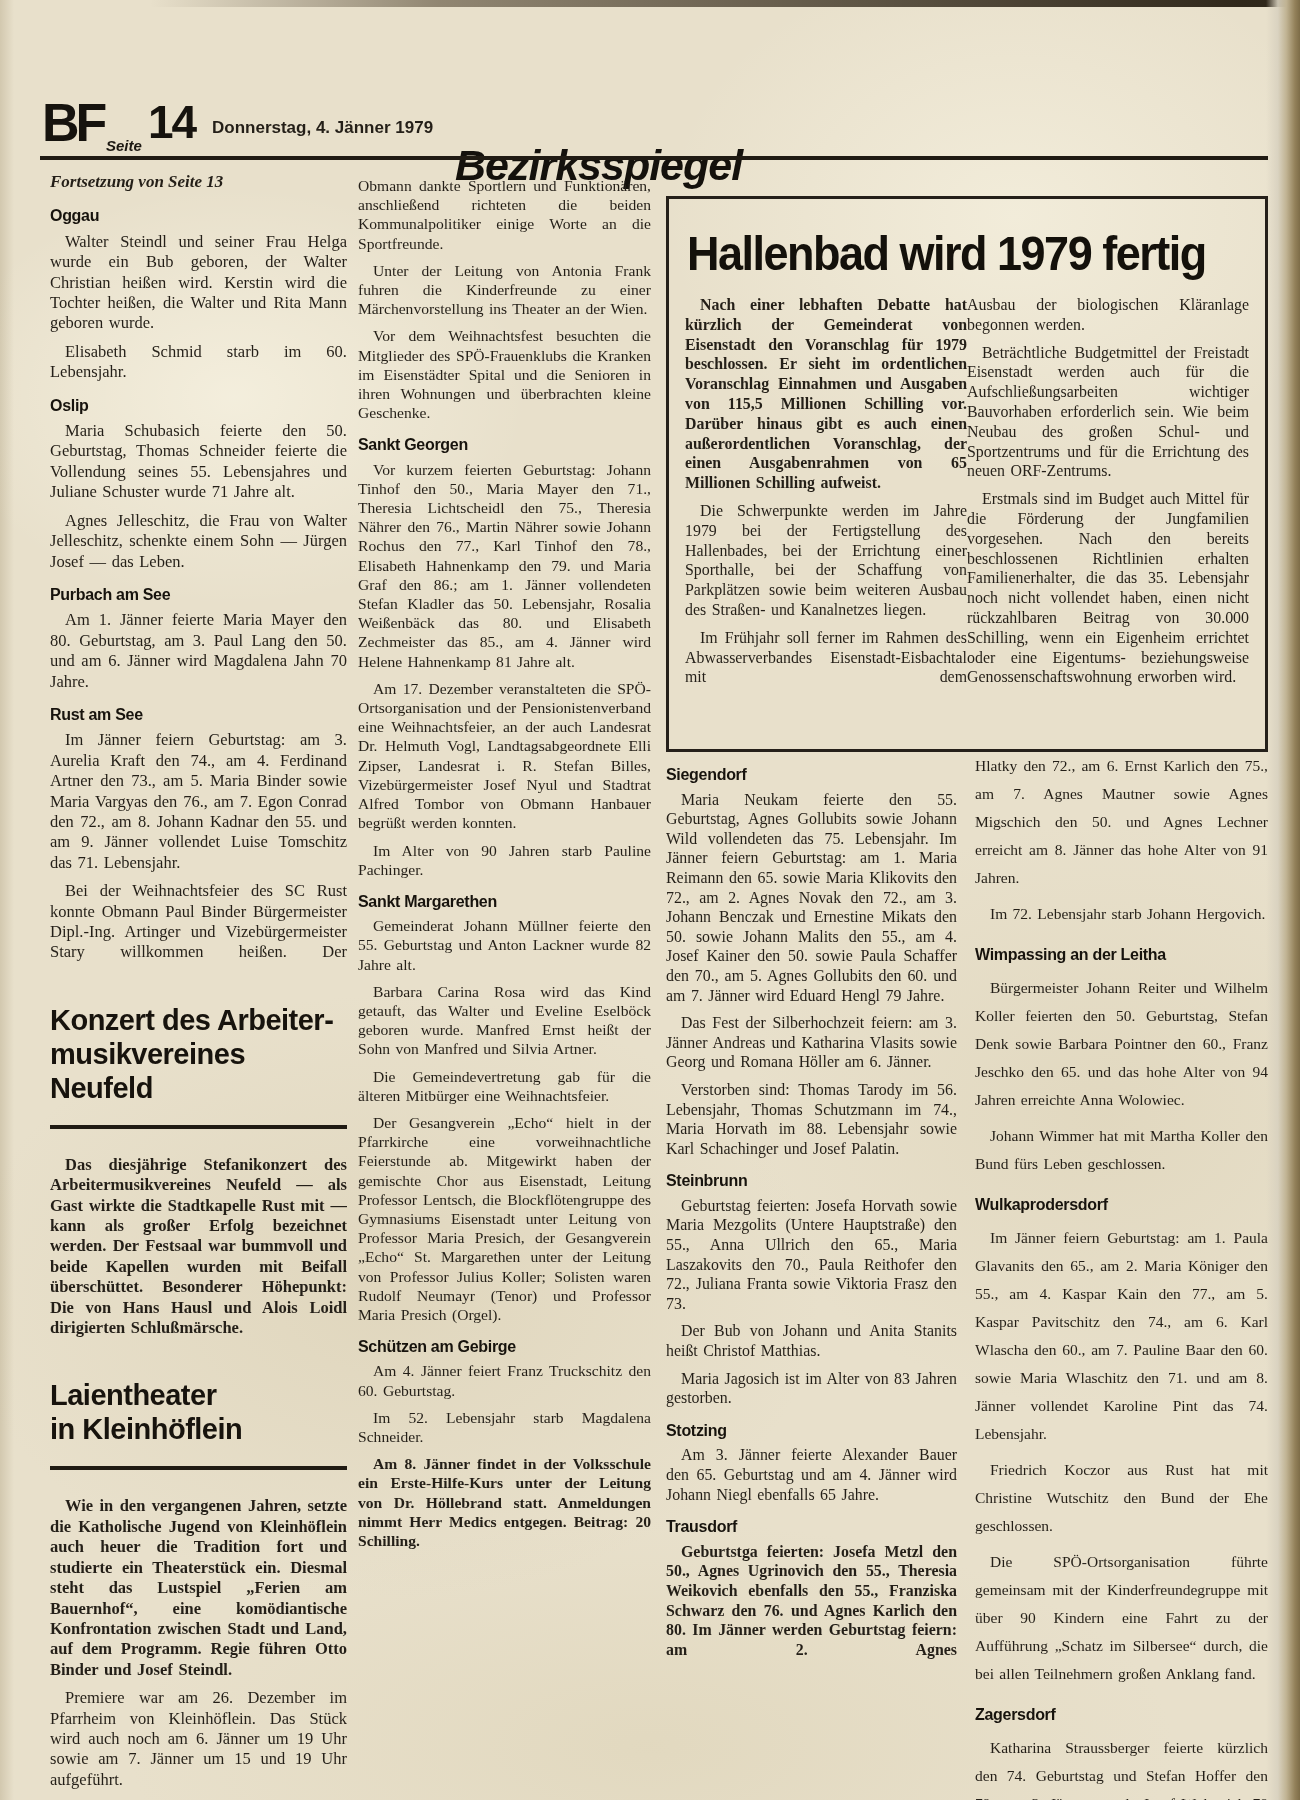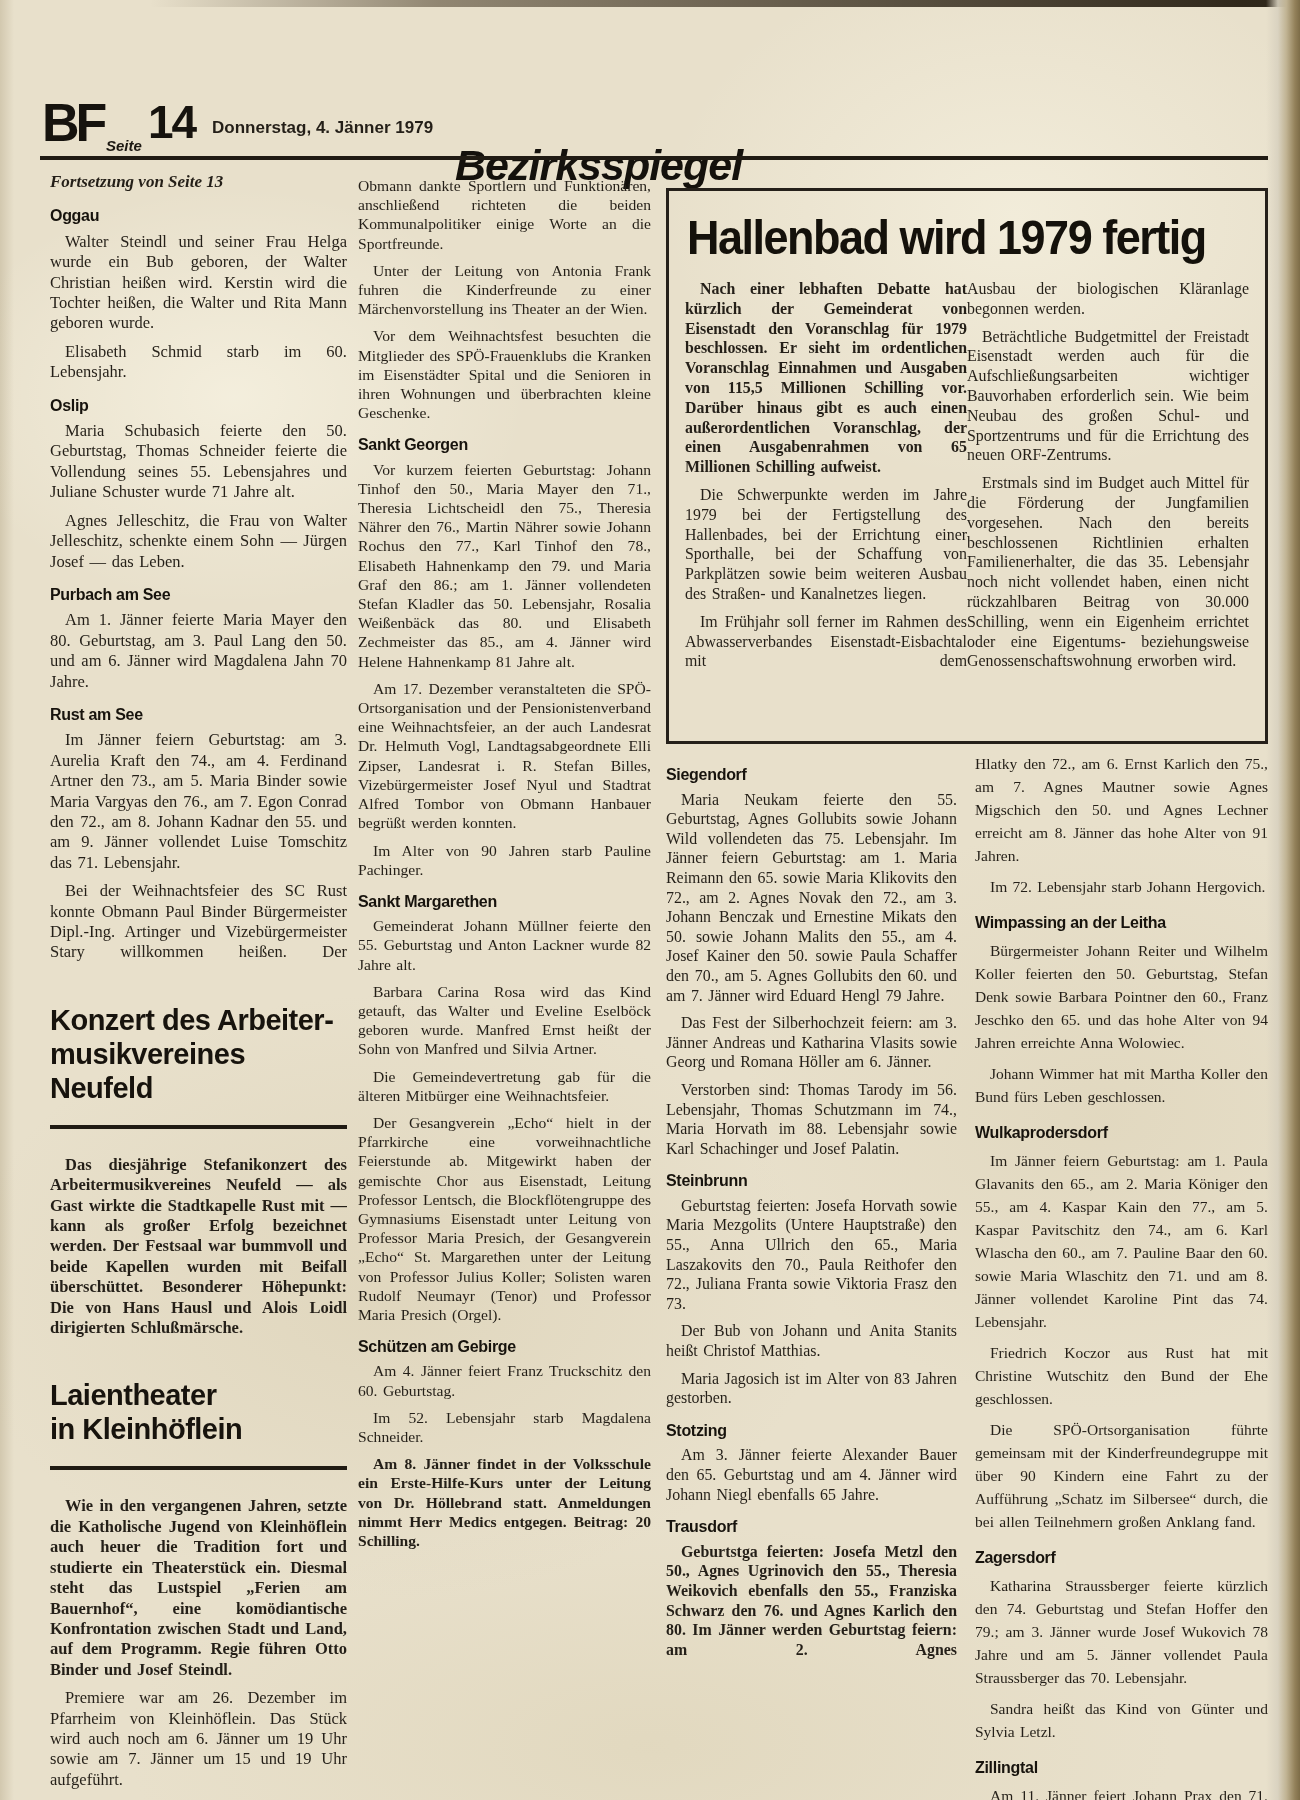--- a/index.html
+++ b/index.html
@@ -34,36 +34,36 @@
     font-size:17px;color:#241f18;font-weight:bold;}
   .masthead{position:absolute;left:455px;top:93px;font-family:"Liberation Sans",sans-serif;
     font-weight:800;font-style:italic;font-size:43px;letter-spacing:-1px;color:#14110c;margin-top:48px;}
   .hdr-rule{position:absolute;left:40px;top:156px;width:1228px;height:4px;background:#201b13;}
 
   
   .col{position:absolute;text-align:justify;}
   .col-1{left:50px;top:172px;width:297px;height:1628px;font-size:16.5px;line-height:20.4px;overflow:hidden;}
   .col-2{left:358px;top:176px;width:293px;height:1624px;font-size:15.6px;line-height:19.2px;overflow:hidden;}
   .col-3{left:666px;top:752px;width:291px;height:1048px;font-size:15.9px;line-height:19.6px;overflow:hidden;}
-  .col-4{left:975px;top:752px;width:293px;height:1048px;font-size:15.5px;line-height:23px;overflow:hidden;}
+  .col-4{left:975px;top:752px;width:293px;height:1048px;font-size:15.5px;line-height:28px;overflow:hidden;}
 
   .para{margin:0 0 8px;text-indent:15px;word-spacing:1.5px;}
   .para.cont{text-indent:0;}
   .para.bold{font-weight:700;}
   .para.flush{text-align-last:justify;}
   .note{font-style:italic;font-weight:700;font-size:17px;margin:0 0 14px;text-indent:0;}
   .sec-h{font-family:"Liberation Sans",sans-serif;font-weight:700;font-size:16px;
     letter-spacing:-0.3px;margin:13px 0 5px;text-indent:0;text-align:left;color:#17130d;}
   .display-h{font-family:"Liberation Sans",sans-serif;font-weight:700;font-size:29px;
     line-height:34px;letter-spacing:-0.5px;color:#17130d;text-align:left;
     border-bottom:4px solid #201b13;padding-bottom:20px;margin:40px 0 26px;}
 
   
-  .box{position:absolute;left:666px;top:188px;width:602px;height:556px;
-    border:3px solid #25201a;box-sizing:border-box;padding:16px 16px 0;overflow:hidden;}
+  .box{position:absolute;left:666px;top:196px;width:602px;height:556px;
+    border:3px solid #25201a;box-sizing:border-box;padding:24px 16px 0;overflow:hidden;}
   .box-headline{font-family:"Liberation Sans",sans-serif;font-weight:800;font-size:45px;
     letter-spacing:-1.5px;color:#14110b;margin:4px 0 16px 2px;transform:scaleY(1.05);transform-origin:left top;}
   .box-cols{display:flex;}
   .box-col{flex:1;text-align:justify;font-size:15.9px;line-height:19.8px;}
 </style>
 </head>
 <body>
 
 <div class="page">
   <div class="edge-top"></div>

